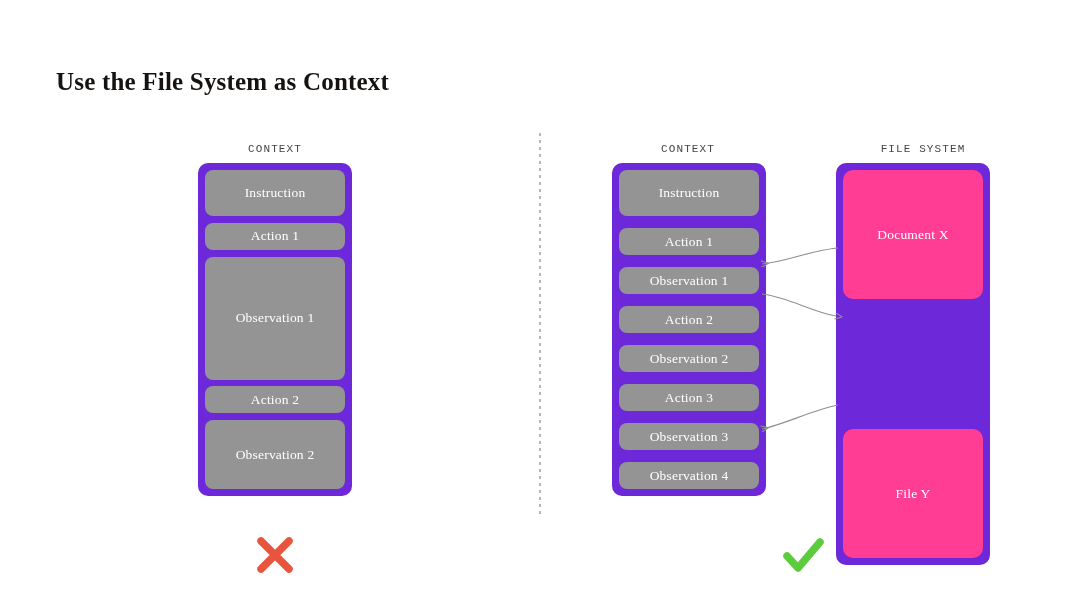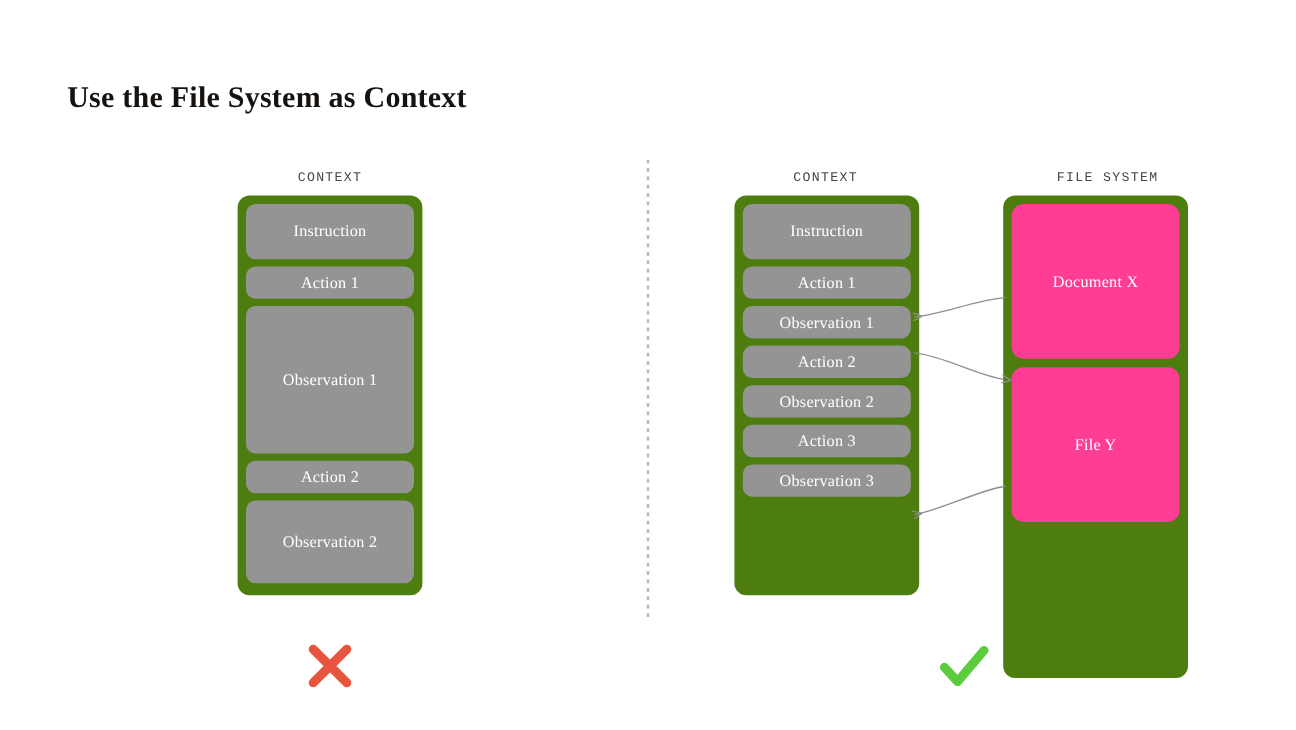--- a/index.html
+++ b/index.html
@@ -50,26 +50,27 @@
     letter-spacing: 1.1px;
     color: #454545;
     text-align: center;
     white-space: nowrap;
     transform: translateX(-50%);
   }
 
   
   .stack {
     position: absolute;
-    background: #4d7c0f;
+    background: #6d28d9;
     border-radius: 10px;
     padding: 7px;
     display: flex;
     flex-direction: column;
     gap: 6px;
+    justify-content: space-between;
   }
 
   
   .block {
     background: #949494;
     border-radius: 8px;
     display: flex;
     align-items: center;
     justify-content: center;
     color: #ffffff;
@@ -149,20 +150,21 @@
 <div class="col-header" id="context-right-header">CONTEXT</div>
 
 <div class="stack" id="stack-right">
   <div class="block" style="height:46px">Instruction</div>
   <div class="block" style="height:27px">Action 1</div>
   <div class="block" style="height:27px">Observation 1</div>
   <div class="block" style="height:27px">Action 2</div>
   <div class="block" style="height:27px">Observation 2</div>
   <div class="block" style="height:27px">Action 3</div>
   <div class="block" style="height:27px">Observation 3</div>
+  <div class="block" style="height:27px">Observation 4</div>
 </div>
 
 <div class="col-header" id="filesystem-header">FILE SYSTEM</div>
 
 <div class="stack" id="stack-files">
   <div class="file-block" style="height:129px">Document X</div>
   <div class="file-block" style="height:129px">File Y</div>
 </div>
 
 <svg class="connectors" viewBox="0 0 1080 608" xmlns="http://www.w3.org/2000/svg">

